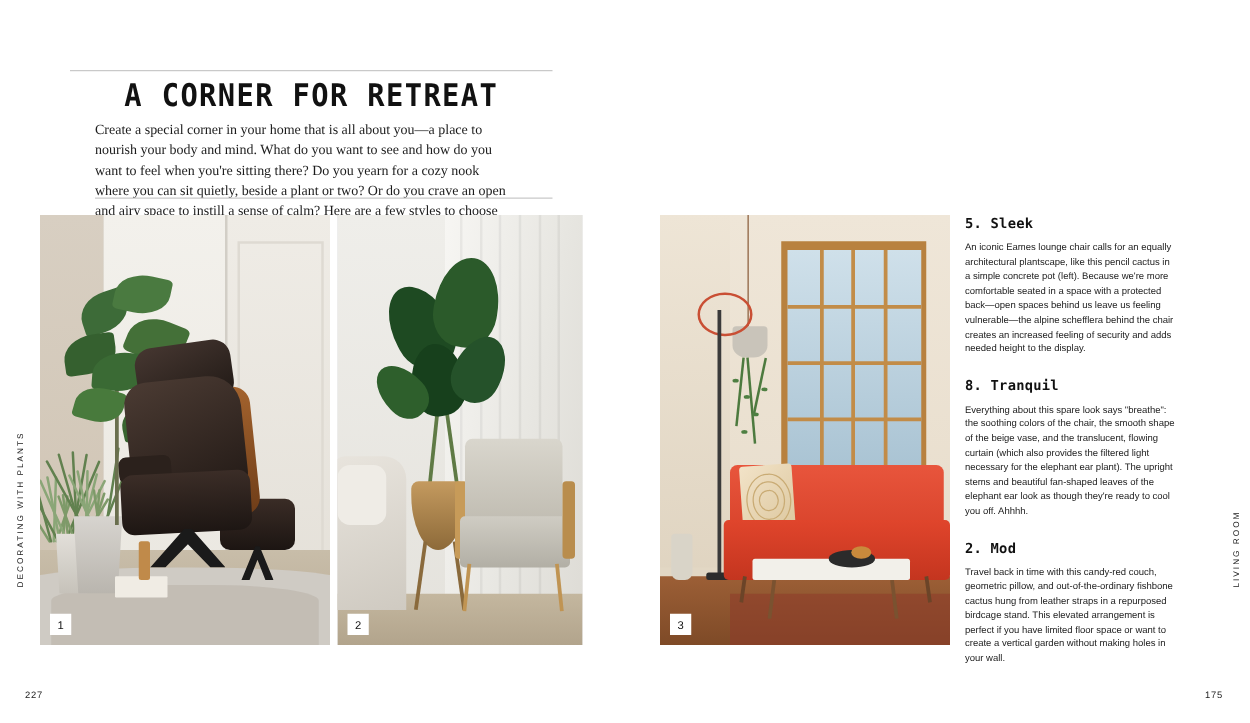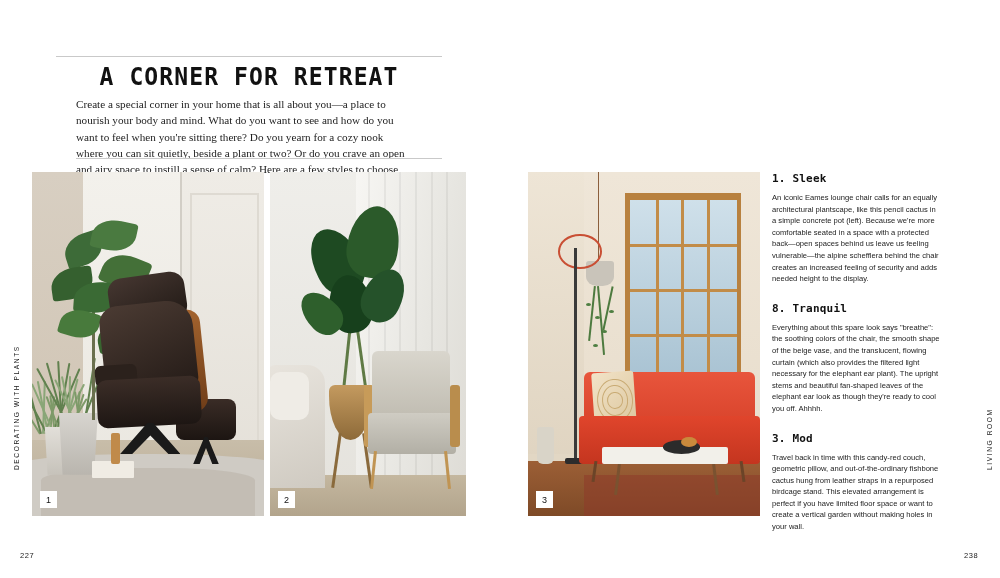--- a/index.html
+++ b/index.html
@@ -433,26 +433,26 @@
       <div id="p3-tray"></div>
       <div id="p3-bowl"></div>
       <div id="p3-tableleg1"></div>
       <div id="p3-tableleg2"></div>
       <div id="p3-vase"></div>
     </div>
     <div class="num-badge">3</div>
   </div>
 
   <div class="col-right">
-    <h3 class="sec-title">1. Sleek</h3>
+    <h3 class="sec-title">5. Sleek</h3>
     <p class="sec-body">An iconic Eames lounge chair calls for an equally architectural plantscape, like this pencil cactus in a simple concrete pot (left). Because we're more comfortable seated in a space with a protected back—open spaces behind us leave us feeling vulnerable—the alpine schefflera behind the chair creates an increased feeling of security and adds needed height to the display.</p>
 
     <h3 class="sec-title">8. Tranquil</h3>
     <p class="sec-body">Everything about this spare look says "breathe": the soothing colors of the chair, the smooth shape of the beige vase, and the translucent, flowing curtain (which also provides the filtered light necessary for the elephant ear plant). The upright stems and beautiful fan-shaped leaves of the elephant ear look as though they're ready to cool you off. Ahhhh.</p>
 
-    <h3 class="sec-title">3. Mod</h3>
+    <h3 class="sec-title">2. Mod</h3>
     <p class="sec-body">Travel back in time with this candy-red couch, geometric pillow, and out-of-the-ordinary fishbone cactus hung from leather straps in a repurposed birdcage stand. This elevated arrangement is perfect if you have limited floor space or want to create a vertical garden without making holes in your wall.</p>
   </div>
 
   <div class="vert-right">LIVING ROOM</div>
-  <div class="folio" id="folio-right">238</div>
+  <div class="folio" id="folio-right">175</div>
 
 </div>
 
 </body></html>

